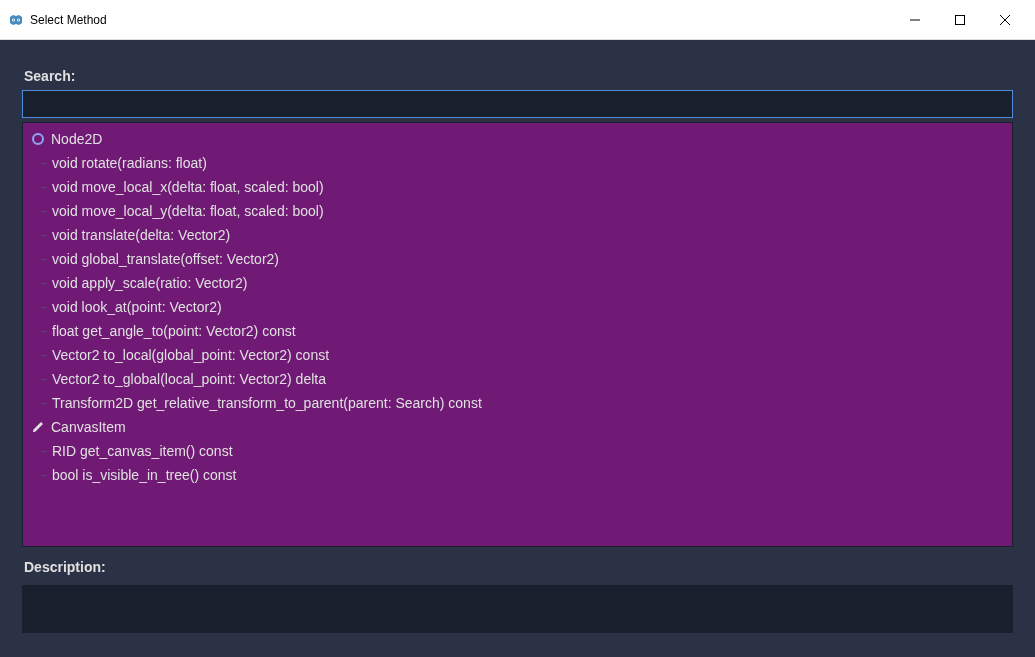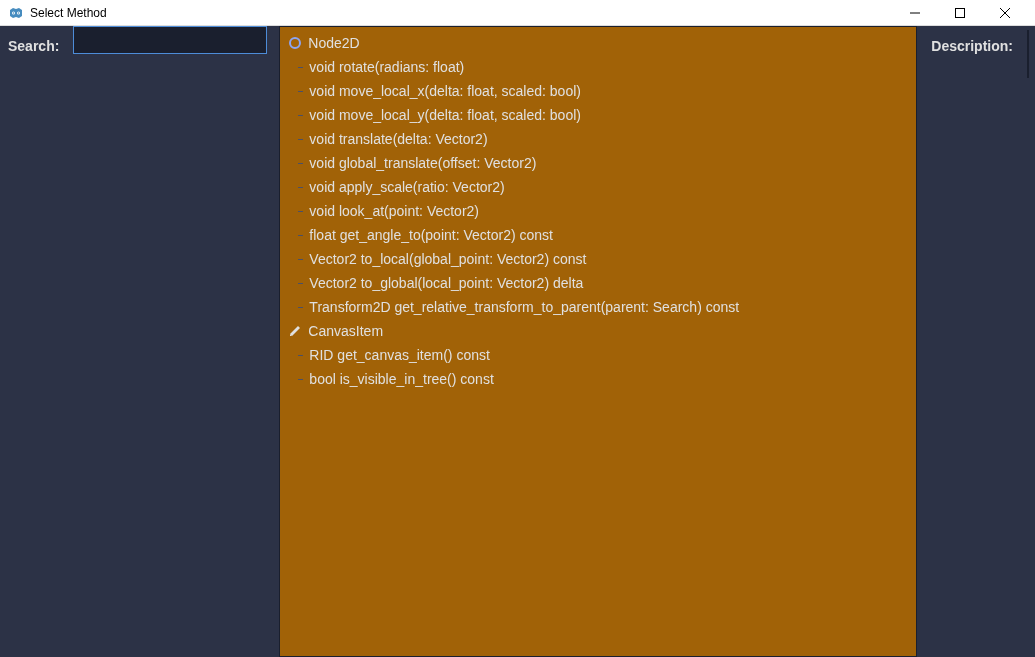--- a/index.html
+++ b/index.html
@@ -12,21 +12,21 @@
       font-size: 13px;
       background: #2c3246;
       color: #e0e0e0;
       width: 1035px;
       height: 657px;
       overflow: hidden;
       display: flex;
       flex-direction: column;
     }
     .titlebar {
-      height: 26px;
+      height: 40px;
       background: #ffffff;
       color: #000;
       display: flex;
       align-items: center;
       padding: 0 8px;
       border-bottom: 1px solid #ddd;
     }
     .titlebar-icon {
       width: 16px;
       height: 16px;
@@ -49,43 +49,44 @@
       height: 30px;
       display: flex;
       align-items: center;
       justify-content: center;
       cursor: pointer;
       color: #000;
     }
     .content {
       flex: 1;
       display: flex;
+      flex-direction: column;
       background: #2c3246;
-      padding: 0;
+      padding: 16px;
     }
     .label {
       padding: 12px 8px 6px 8px;
       color: #e0e0e0;
       font-size: 14px;
       font-weight: bold;
     }
     .search-input {
       margin: 0 6px 4px 6px;
       padding: 6px 8px;
       background: #1a1f2e;
       border: 1px solid #4d8cd8;
       color: #e0e0e0;
       font-size: 13px;
       outline: none;
       height: 28px;
     }
     .matches-container {
       flex: 1;
       margin: 0 6px;
-      background: #a16207;
+      background: #701a75;
       overflow-y: auto;
       overflow-x: auto;
       position: relative;
       min-height: 0;
       border: 1px solid #1a1f2e;
     }
     .tree {
       padding: 4px 0;
       width: 2000px;
     }

